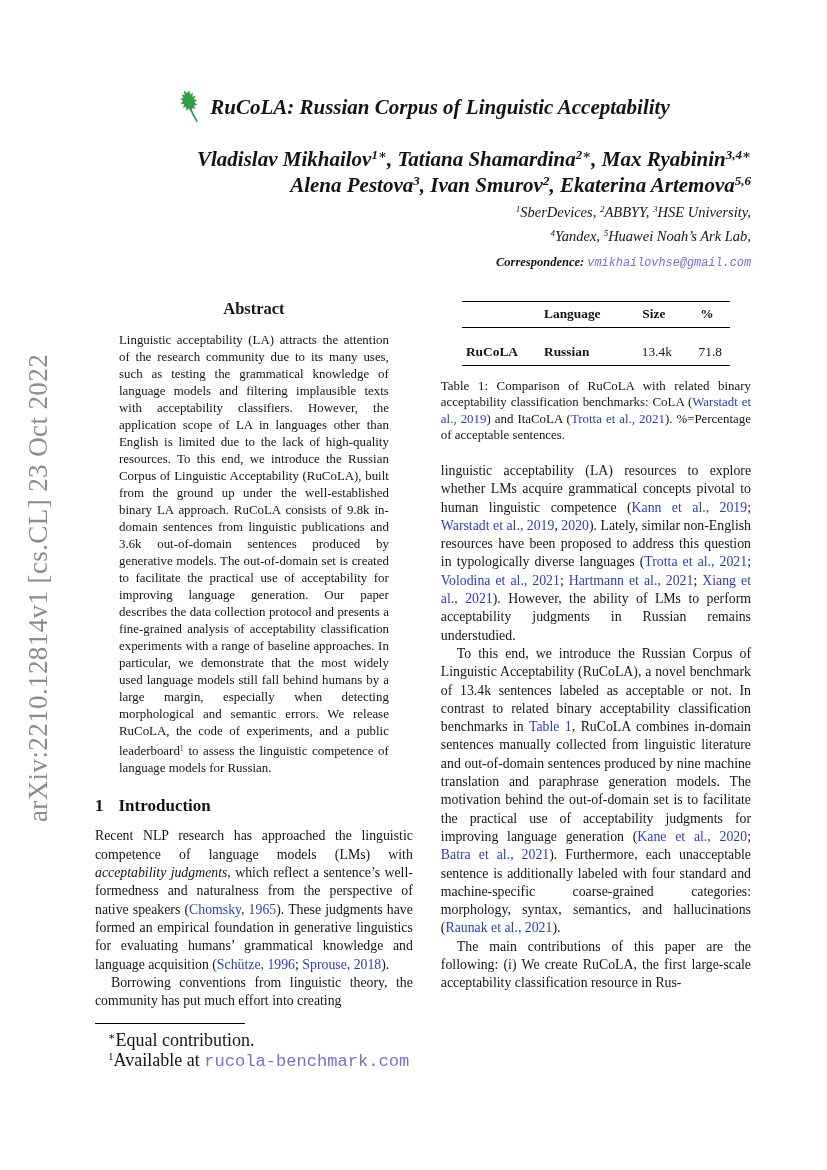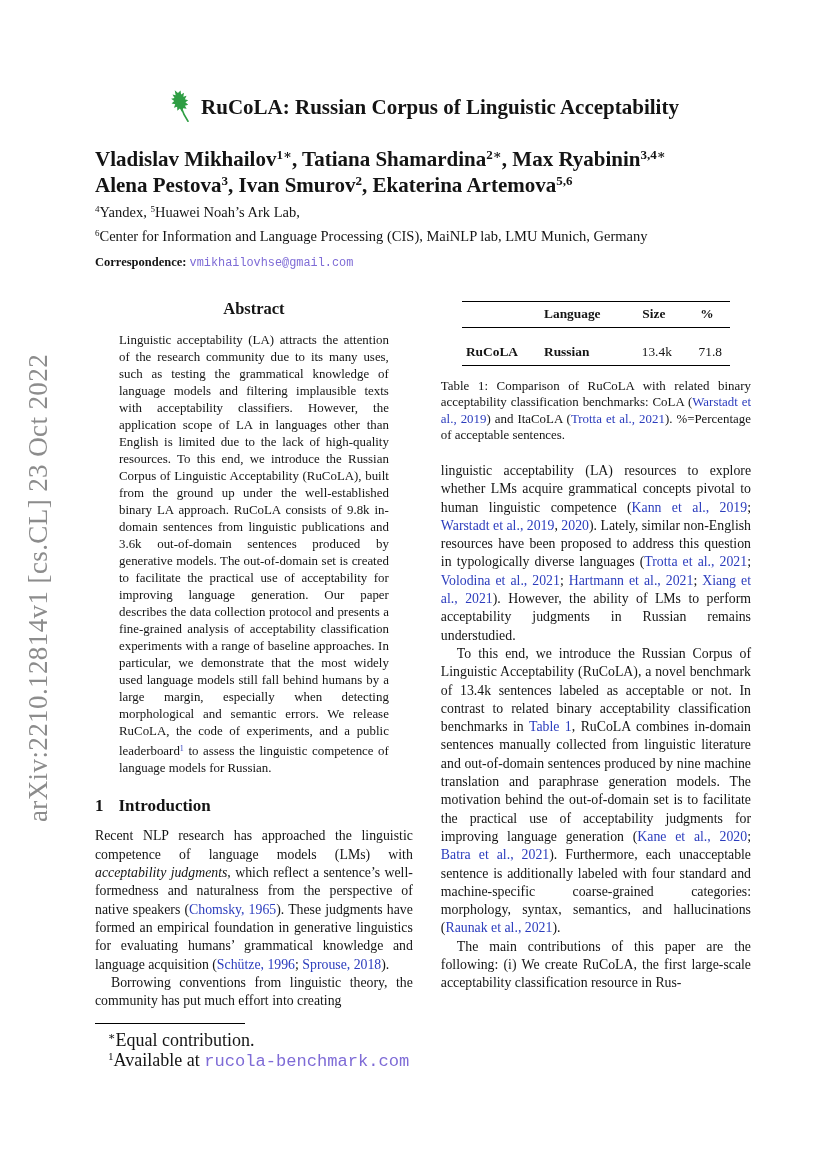--- a/index.html
+++ b/index.html
@@ -7,21 +7,21 @@
     position:relative; width:827px; height:1170px; background:#ffffff;
     font-family:"Liberation Serif","DejaVu Serif",serif; color:#141414;
     overflow:hidden;
   }
   .watermark {
     position:absolute; left:38px; top:588px;
     transform:translate(-50%,-50%) rotate(-90deg);
     white-space:nowrap; font-size:27px; color:#8c8c8c; letter-spacing:0.4px;
   }
   .content { position:absolute; left:95px; top:88px; width:656px; }
-  .header { text-align:left; }
+  .header { text-align:right;font-style:italic; }
   .title-row { display:flex; justify-content:center; align-items:center; gap:7px; }
   .title { font-size:21px; font-weight:bold; }
   .leaf { flex:0 0 auto; }
   .authors { margin-top:17px; font-weight:bold; font-size:21px; line-height:22px; }
   .affils { font-size:14.5px; line-height:20.5px; margin-top:3px; }
   .corr { font-size:12.5px; margin-top:9px; }
   .b { font-weight:bold; }
   .it { font-style:italic; }
   .cite { color:#2b3cbd; }
   .url { font-family:"Liberation Mono","DejaVu Sans Mono",monospace; color:#7e6bd6; font-size:0.95em; }
@@ -71,22 +71,22 @@
             <path d="M19 26 C21 32 24 38 28 44" stroke="#2f9e44" stroke-width="2.2" fill="none" stroke-linecap="round"></path>
           </svg>
         </span>
         <span class="title">RuCoLA: Russian Corpus of Linguistic Acceptability</span>
       </div>
       <div class="authors">
         <div><span>Vladislav Mikhailov</span><span class="sup">1∗</span><span>,  </span><span>Tatiana Shamardina</span><span class="sup">2∗</span><span>,  </span><span>Max Ryabinin</span><span class="sup">3,4∗</span></div>
         <div><span>Alena Pestova</span><span class="sup">3</span><span>,  </span><span>Ivan Smurov</span><span class="sup">2</span><span>,  </span><span>Ekaterina Artemova</span><span class="sup">5,6</span></div>
       </div>
       <div class="affils">
+        <div><span class="sup">1</span><span>SberDevices, </span><span class="sup">2</span><span>ABBYY, </span><span class="sup">3</span><span>HSE University,</span></div>
         <div><span class="sup">4</span><span>Yandex, </span><span class="sup">5</span><span>Huawei Noah’s Ark Lab,</span></div>
-        <div><span class="sup">6</span><span>Center for Information and Language Processing (CIS), MaiNLP lab, LMU Munich, Germany</span></div>
       </div>
       <div class="corr"><span class="b">Correspondence: </span><span class="url">vmikhailovhse@gmail.com</span></div>
     </div>
 
     <div class="cols">
 
       <div class="col-left">
         <div class="abstract-heading">Abstract</div>
         <p class="abstract-body"><span>Linguistic acceptability (LA) attracts the attention of the research community due to its many uses, such as testing the grammatical knowledge of language models and filtering implausible texts with acceptability classifiers. However, the application scope of LA in languages other than English is limited due to the lack of high-quality resources. To this end, we introduce the Russian Corpus of Linguistic Acceptability (RuCoLA), built from the ground up under the well-established binary LA approach. RuCoLA consists of 9.8k in-domain sentences from linguistic publications and 3.6k out-of-domain sentences produced by generative models. The out-of-domain set is created to facilitate the practical use of acceptability for improving language generation. Our paper describes the data collection protocol and presents a fine-grained analysis of acceptability classification experiments with a range of baseline approaches. In particular, we demonstrate that the most widely used language models still fall behind humans by a large margin, especially when detecting morphological and semantic errors. We release RuCoLA, the code of experiments, and a public leaderboard</span><span class="supcite">1</span><span> to assess the linguistic competence of language models for Russian.</span></p>
         <div class="section-heading">

